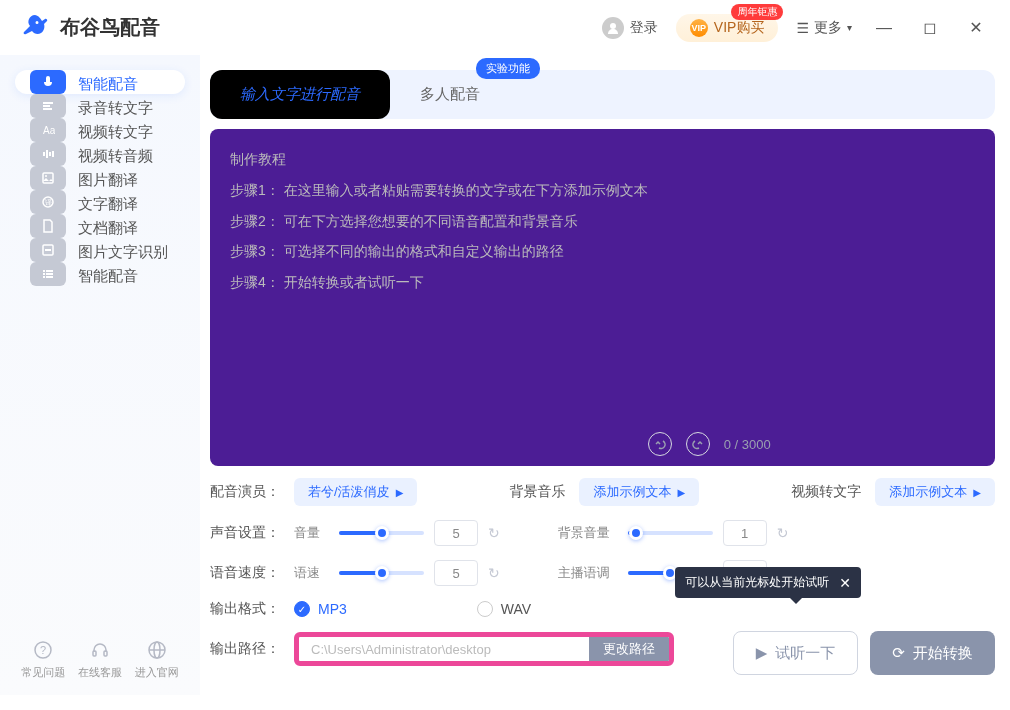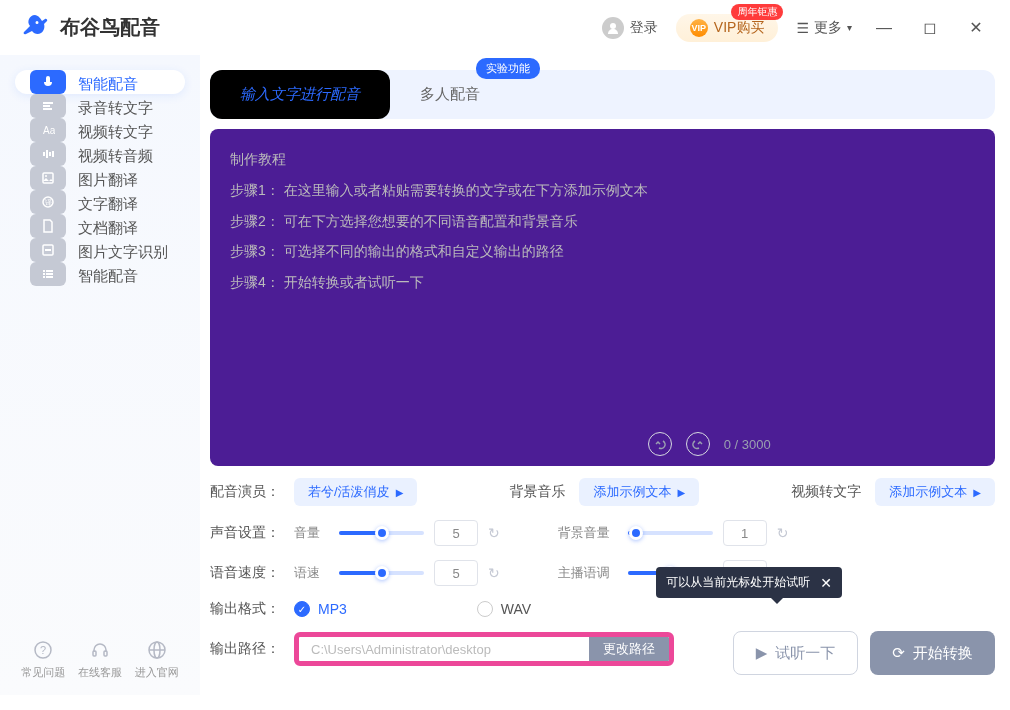--- a/index.html
+++ b/index.html
@@ -55,21 +55,21 @@
 .radio-circle.checked{border-color:#2c6aff;background:#2c6aff;}
 .radio-circle.checked::after{content:"✓";color:#fff;font-size:10px;}
 .radio-text{color:#555;}
 .radio-opt.sel .radio-text{color:#2c6aff;}
 .path-input{flex:1;height:34px;border:5px solid #ec4899;border-radius:6px;display:flex;align-items:center;overflow:hidden;max-width:380px;}
 .path-text{flex:1;padding:0 12px;color:#bbb;font-size:13px;}
 .path-btn{background:#8a94ab;color:#fff;height:100%;padding:0 14px;display:flex;align-items:center;font-size:13px;cursor:pointer;}
 .action-buttons{position:absolute;right:15px;bottom:20px;display:flex;gap:12px;}
 .preview-btn{width:125px;height:44px;border:1px solid #d0d5e0;border-radius:8px;display:flex;align-items:center;justify-content:center;gap:8px;color:#8a94ab;font-size:15px;cursor:pointer;background:#fff;}
 .convert-btn{width:125px;height:44px;background:#8a94ab;border-radius:8px;display:flex;align-items:center;justify-content:center;gap:8px;color:#fff;font-size:15px;cursor:pointer;}
-.tooltip{position:absolute;background:#2b3245;color:#fff;font-size:12px;padding:7px 10px;border-radius:4px;display:flex;align-items:center;gap:10px;right:168px;bottom:97px;text-align:right;}
+.tooltip{position:absolute;background:#2b3245;color:#fff;font-size:12px;padding:7px 10px;border-radius:4px;display:flex;align-items:center;gap:10px;right:149px;bottom:97px;text-align:right;}
 .tooltip::after{content:"";position:absolute;bottom:-6px;left:115px;border:6px solid transparent;border-top-color:#2b3245;border-bottom:none;}
 .tooltip-close{cursor:pointer;font-size:14px;}
 .gap-fill{flex:1;}
 .section-label{color:#555;font-weight:500;font-size:14px;}
 </style>
 </head>
 <body>
 
 <div class="titlebar">
   <div class="logo-area">

